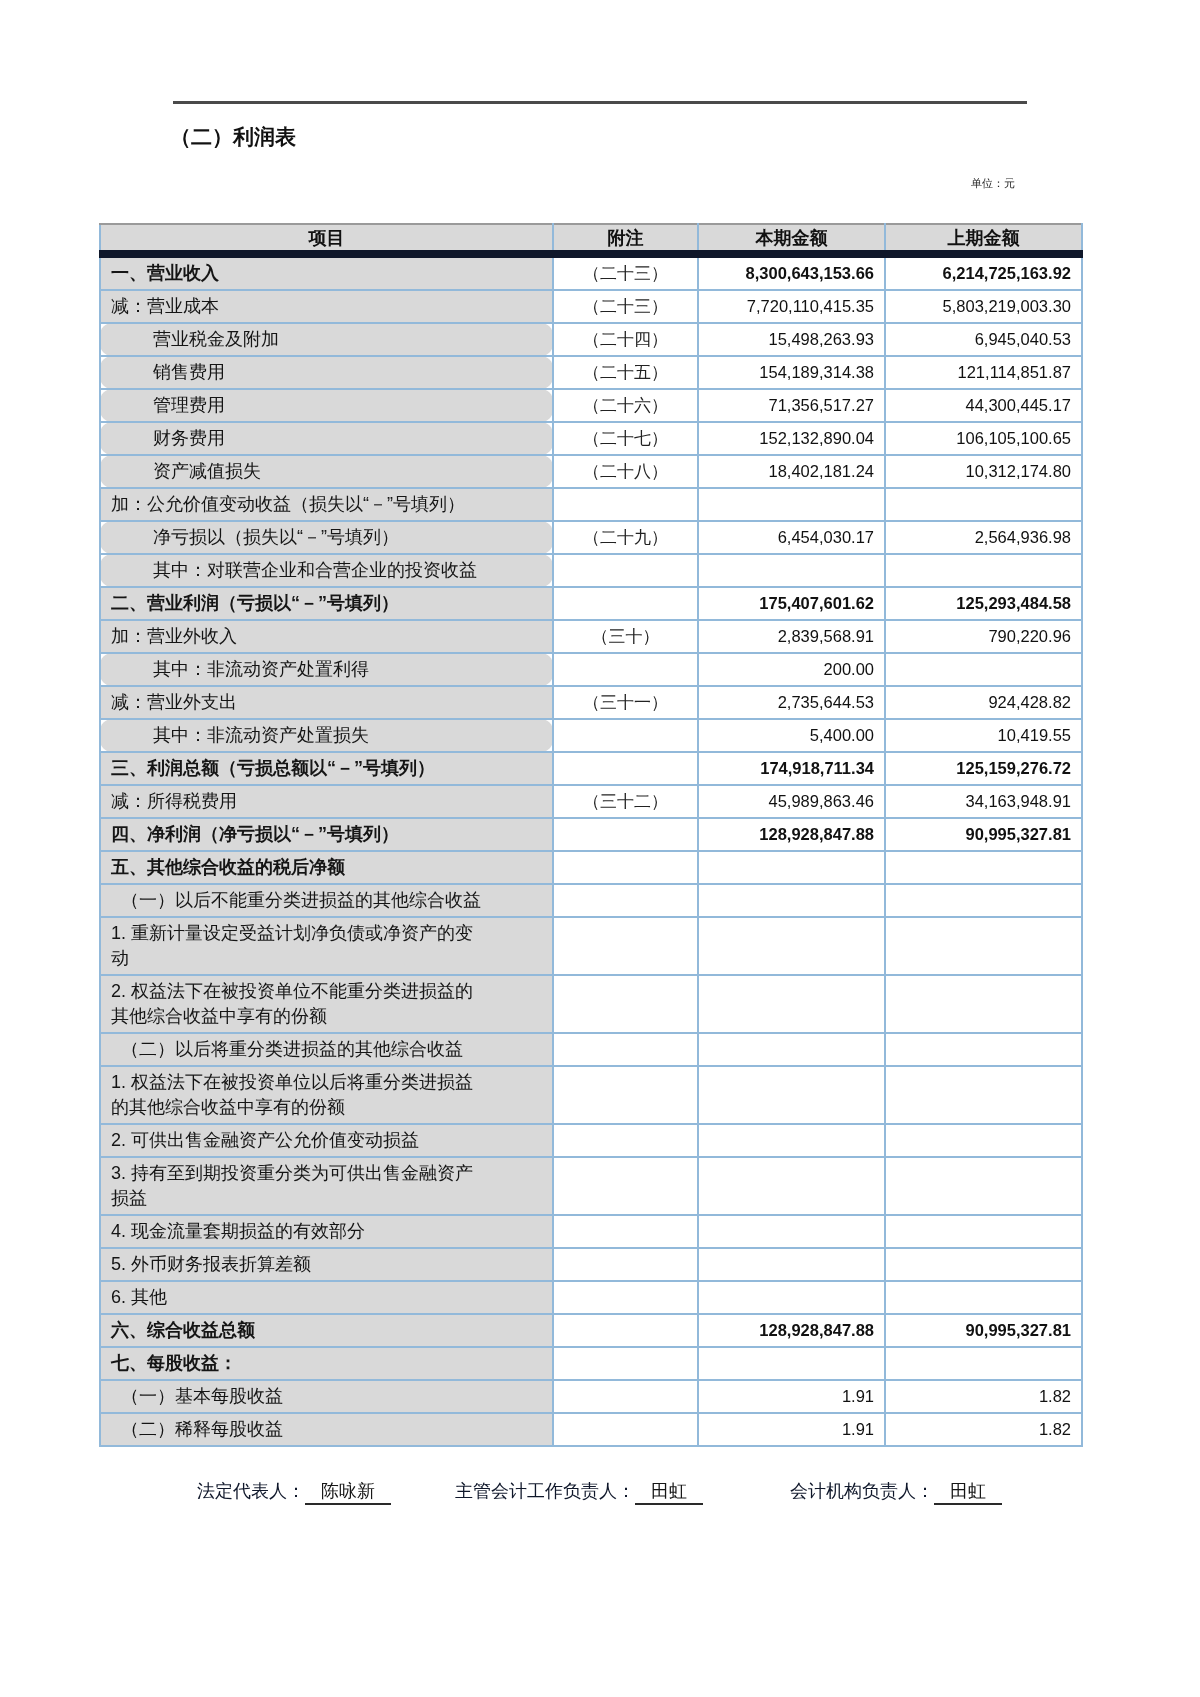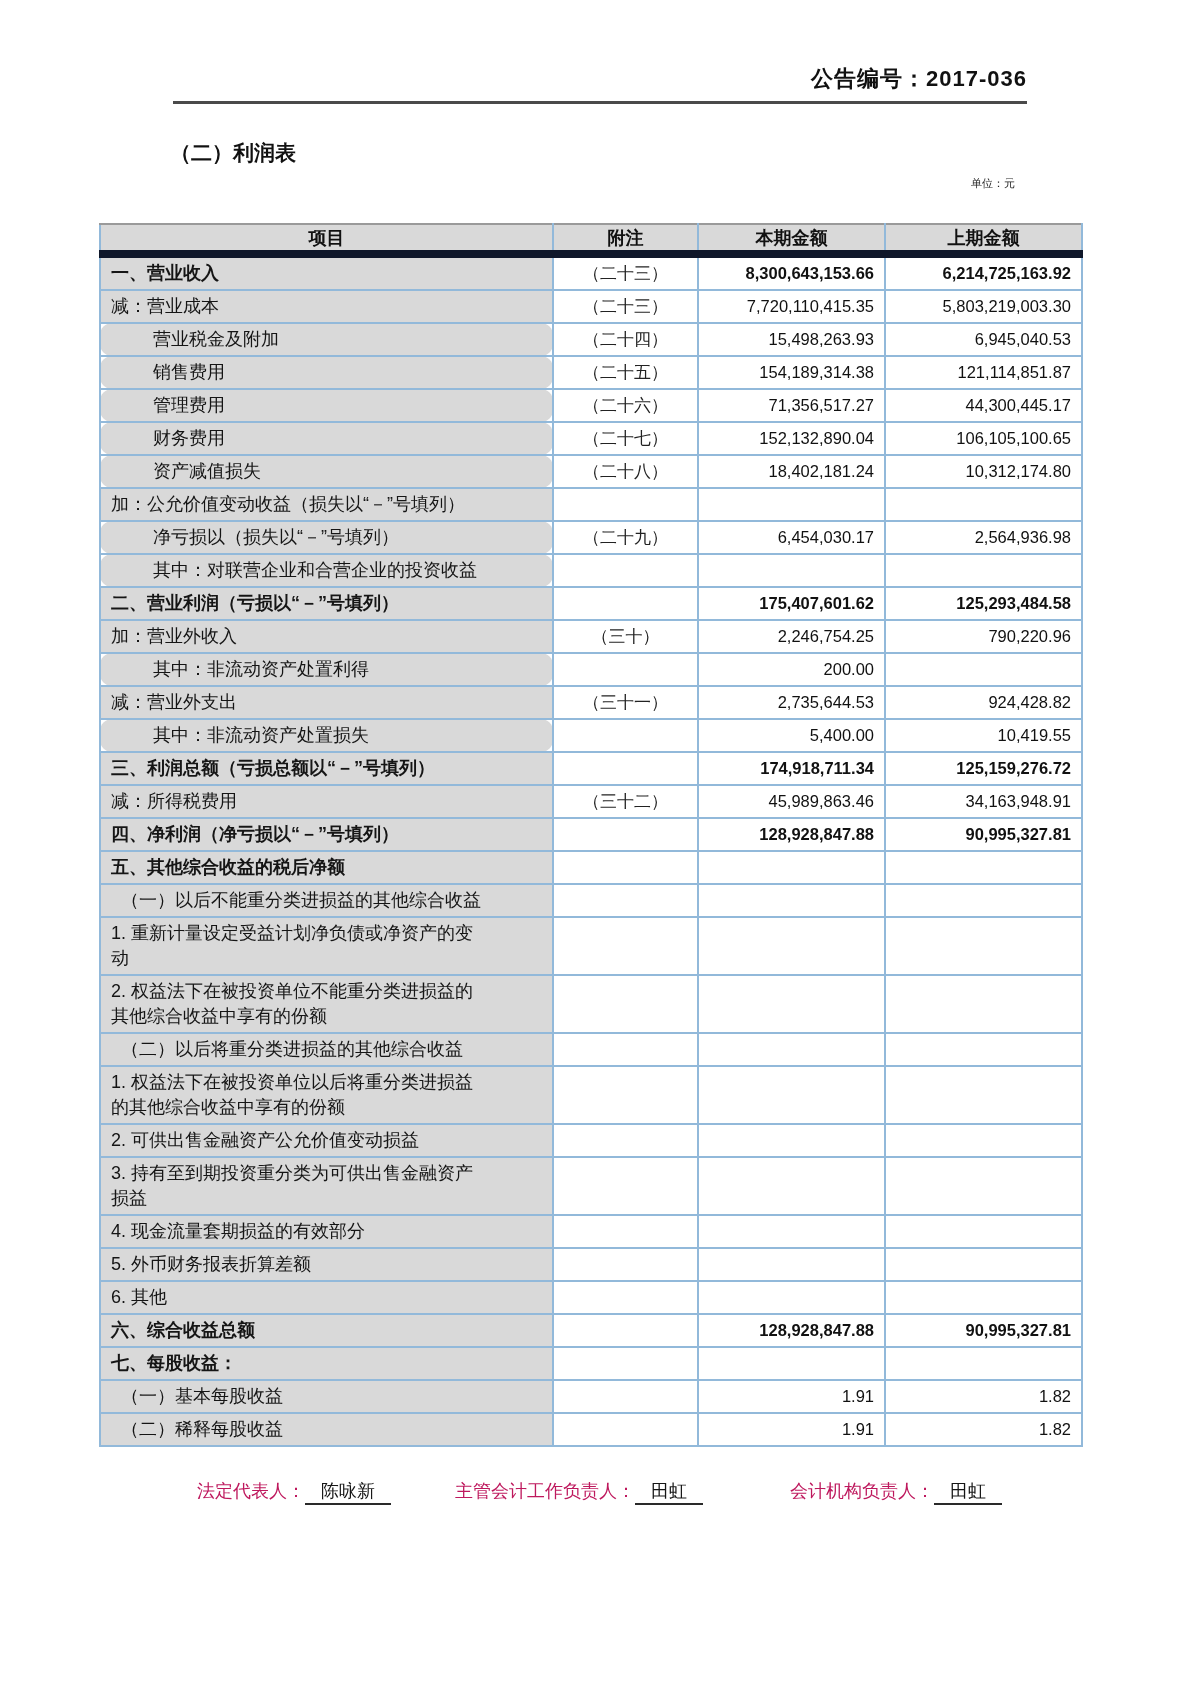--- a/index.html
+++ b/index.html
@@ -13,21 +13,21 @@
   .page{position:relative;width:1200px;height:1697px;background:#ffffff;overflow:hidden;}
 
   .notice-number{
     position:absolute;top:64px;left:173px;width:854px;
     text-align:right;font-weight:bold;font-size:22px;letter-spacing:1px;color:#111;
   }
   .header-rule{
     position:absolute;top:101px;left:173px;width:854px;height:3px;background:var(--rule);
   }
   .section-title{
-    position:absolute;top:139px;left:170px;
+    position:absolute;top:123px;left:170px;
     font-weight:bold;font-size:21px;color:#111;
   }
   .unit-label{
     position:absolute;top:176px;left:99px;width:916px;
     text-align:right;font-size:11px;color:#222;
   }
 
   .income-table{
     position:absolute;top:223px;left:99px;width:982px;
     border-collapse:collapse;table-layout:fixed;
@@ -55,35 +55,34 @@
   }
   .income-table td.c-note{text-align:center;font-size:17px;color:#222;background:#fff;}
   .income-table td.c-amt{text-align:right;font-size:16.5px;padding-right:10px;color:#111;background:#fff;}
   .income-table td.bold{font-weight:bold;}
   .ind-0{padding-left:10px !important;}
   .ind-1{padding-left:20px !important;margin-top:12px;}
   .ind-2{padding-left:52px !important;border-radius:12px;}
 
   .signature-row{position:absolute;top:1479px;left:0;width:1200px;height:30px;font-size:18px;}
   .signer{position:absolute;white-space:nowrap;}
-  .signer .s-label{color:#be185d;}
+  .signer .s-label{color:#0f172a;}
   .signer .s-name{
     display:inline-block;min-width:56px;text-align:center;
     border-bottom:2.5px solid #2a2a2a;padding:0 16px;color:#151515;
   }
   .signer-1{left:197px;}
   .signer-2{left:455px;}
   .signer-3{left:790px;}
 </style>
 </head>
 <body>
 
 <div class="page">
 
-  <div class="notice-number">公告编号：2017-036</div>
   <div class="header-rule"></div>
 
   <div class="section-title">（二）利润表</div>
   <div class="unit-label">单位：元</div>
 
   <table class="income-table">
     <colgroup>
       <col class="c1">
         <col class="c2">
         <col class="c3">
@@ -160,21 +159,21 @@
         </tr>
         <tr>
           <td class="c-item ind-0 bold">二、营业利润（亏损以“－”号填列）</td>
           <td class="c-note"></td>
           <td class="c-amt bold">175,407,601.62</td>
           <td class="c-amt bold">125,293,484.58</td>
         </tr>
         <tr>
           <td class="c-item ind-0">加：营业外收入</td>
           <td class="c-note">（三十）</td>
-          <td class="c-amt">2,246,754.25</td>
+          <td class="c-amt">2,839,568.91</td>
           <td class="c-amt">790,220.96</td>
         </tr>
         <tr>
           <td class="c-item ind-2">其中：非流动资产处置利得</td>
           <td class="c-note"></td>
           <td class="c-amt">200.00</td>
           <td class="c-amt"></td>
         </tr>
         <tr>
           <td class="c-item ind-0">减：营业外支出</td>

